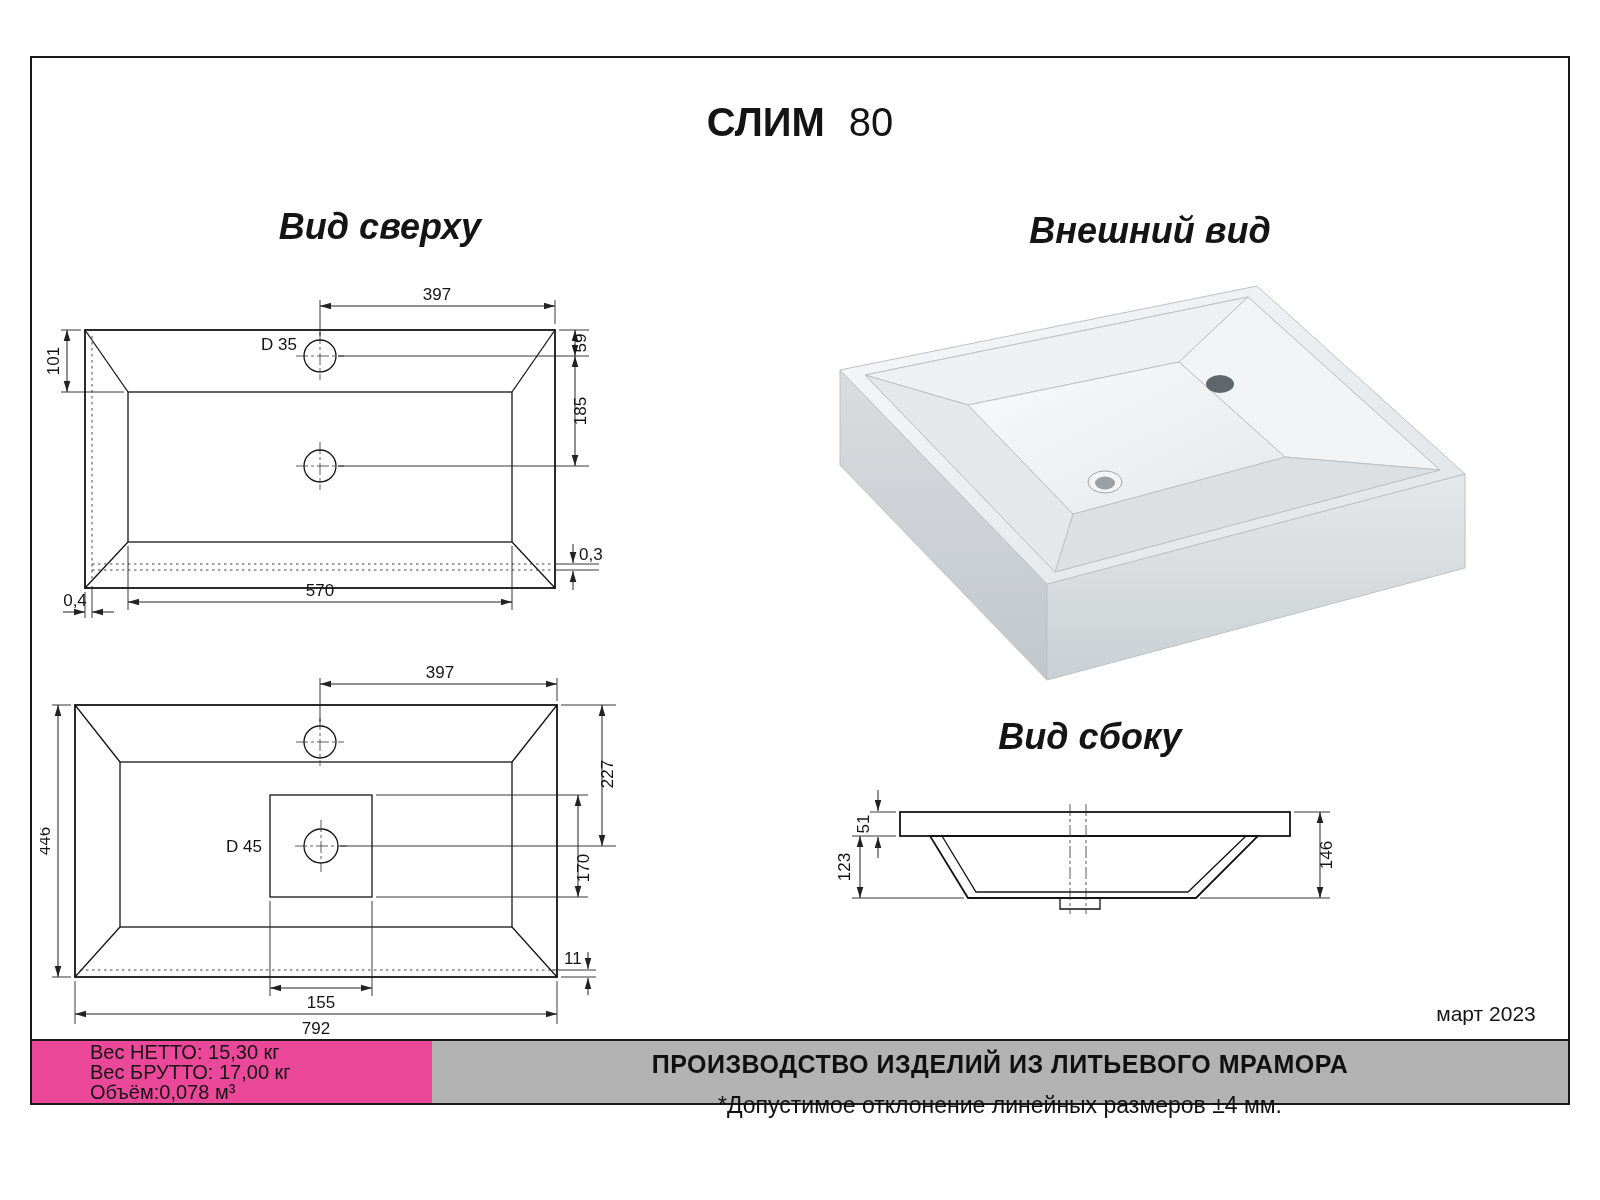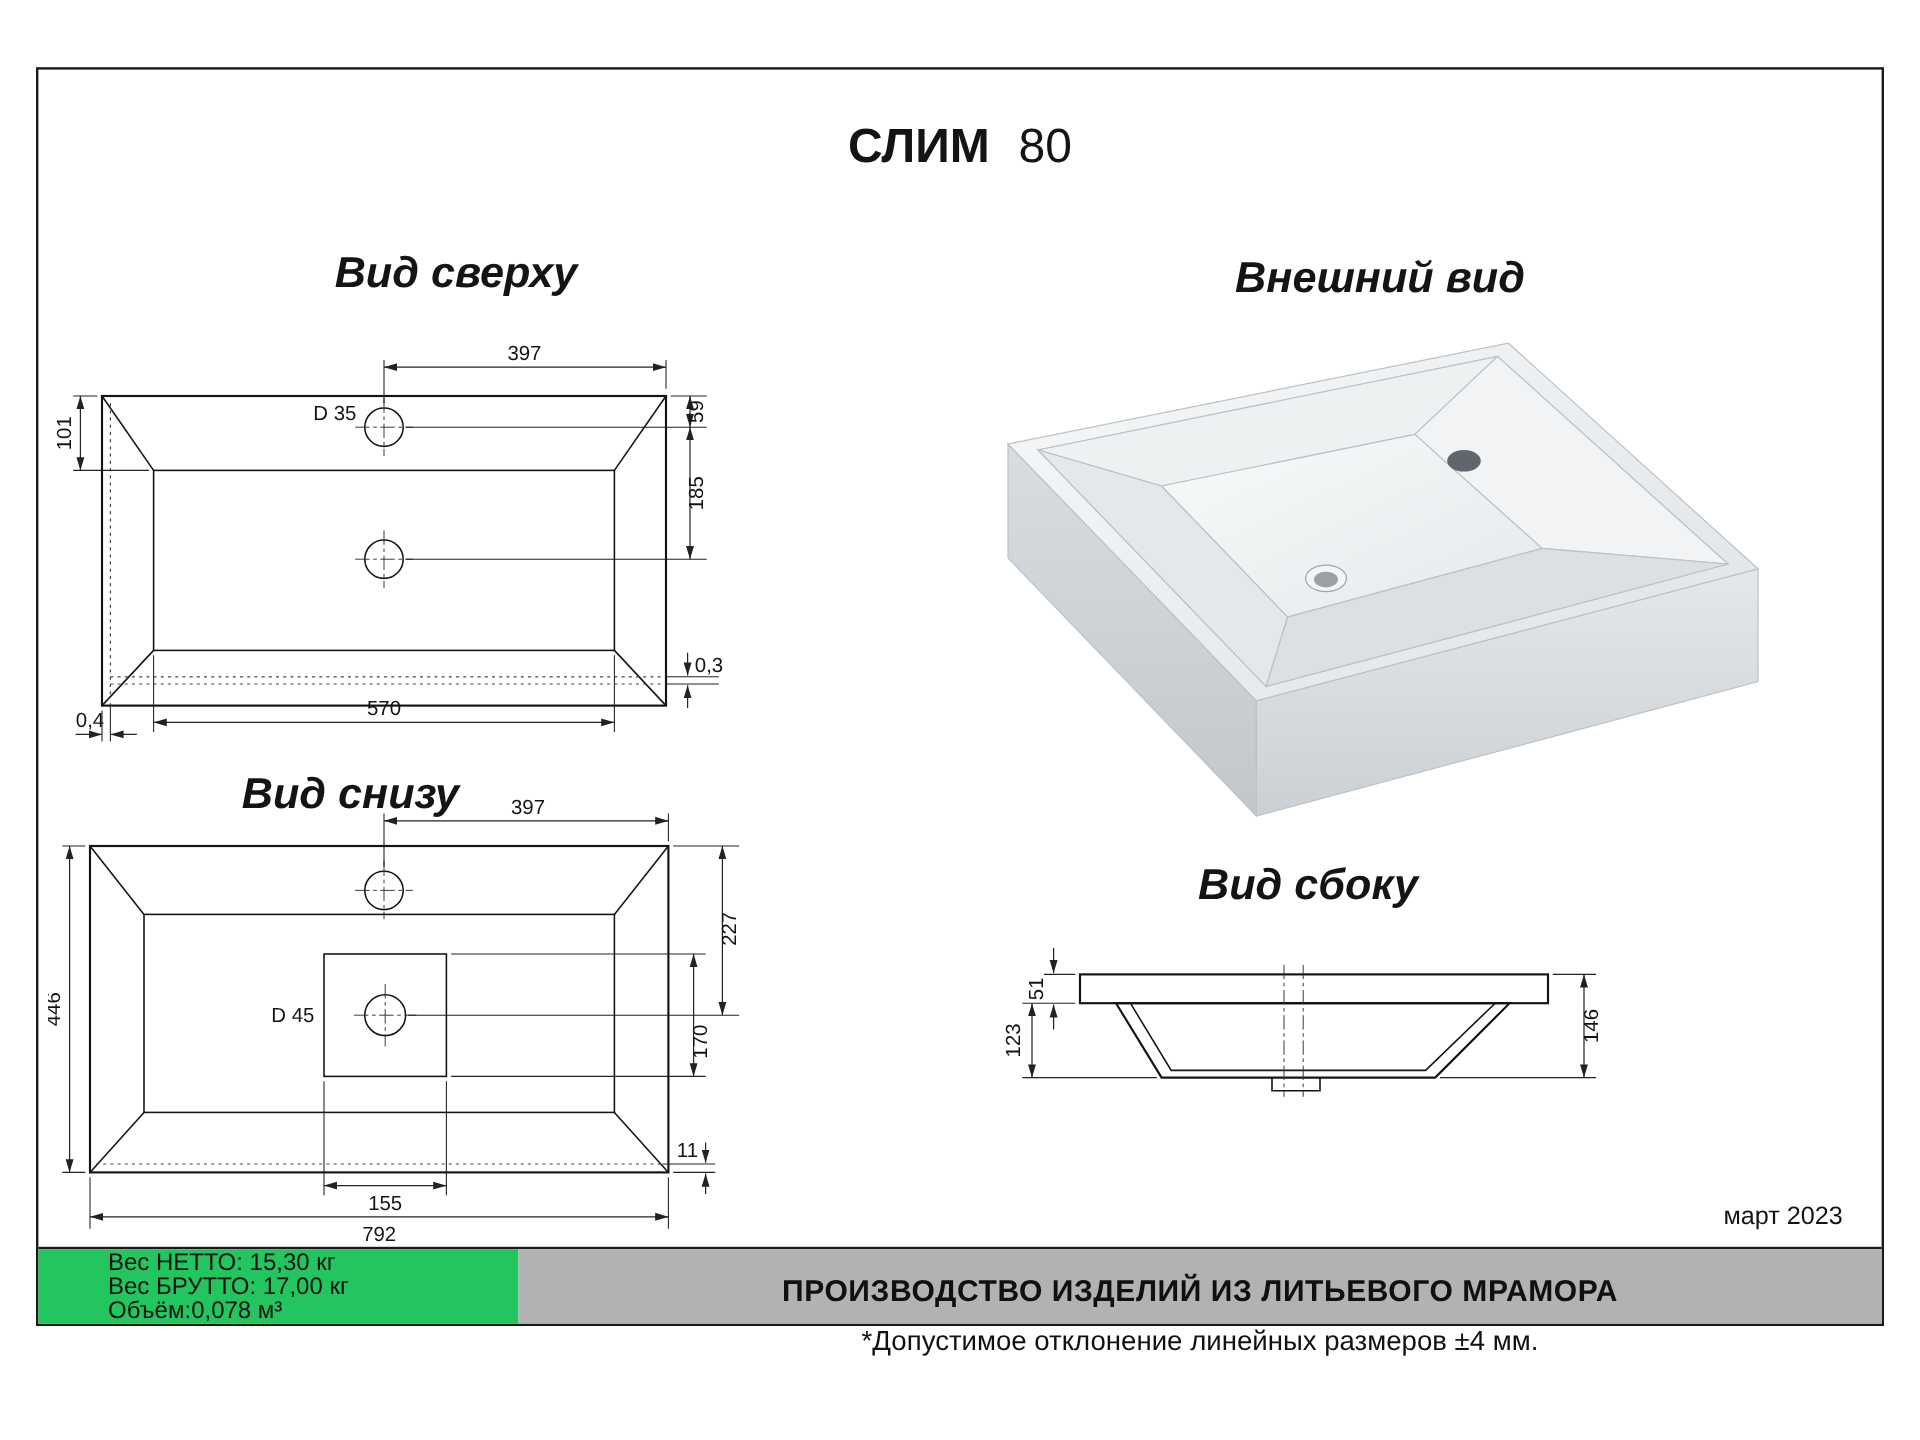--- a/index.html
+++ b/index.html
@@ -10,22 +10,22 @@
   .abs{position:absolute;}
   .title{position:absolute;left:0;top:100px;width:100%;text-align:center;font-size:40px;}
   .title .model{font-weight:bold;margin-top:28px;}
   .title .size{font-weight:normal;margin-left:24px;text-align:right;}
   .vlabel{position:absolute;width:300px;text-align:center;
           font-style:italic;font-weight:bold;font-size:36px;}
   .date{position:absolute;left:1386px;top:1002px;width:200px;text-align:center;font-size:21px;}
   .footer{position:absolute;left:32px;top:1039px;width:1536px;height:64px;
           border-top:2px solid #1a1a1a;display:flex;box-sizing:border-box;}
   .footer-left{width:400px;padding:1px 0 0 58px;box-sizing:border-box;
-               font-size:20px;line-height:20px;background:#22c55e;}
-  .footer-gray{flex:1;background:#b2b2b2;text-align:center;padding-top:21px;color:#101010;}
+               font-size:20px;line-height:20px;background:#ec4899;}
+  .footer-gray{flex:1;background:#b2b2b2;text-align:center;padding-top:9px;color:#101010;}
   .footer-gray .l1{font-size:25px;font-weight:bold;letter-spacing:0.5px;}
   .footer-gray .l2{font-size:23px;margin-top:13px;}
   
   .o1{fill:none;stroke:#141414;stroke-width:1.8;}
   .o2{stroke:#141414;stroke-width:1.3;}
   .o2f{fill:none;stroke:#141414;stroke-width:1.3;}
   .ext{stroke:#222;stroke-width:0.9;}
   .dl{stroke:#222;stroke-width:1;}
   .cl{stroke:#333;stroke-width:0.8;stroke-dasharray:12 3 3 3;}
   .dt{stroke:#444;stroke-width:1;stroke-dasharray:2.5 3.5;}
@@ -36,21 +36,20 @@
 
 <div class="page">
   <div class="frame"></div>
 
   <div class="title">
     <span class="model">СЛИМ</span><span class="size">80</span>
   </div>
 
   <div class="vlabel" style="left:230px;top:206px">Вид сверху</div>
   <div class="vlabel" style="left:1000px;top:210px">Внешний вид</div>
-  <div class="vlabel" style="left:142px;top:640px">Вид снизу</div>
   <div class="vlabel" style="left:940px;top:716px">Вид сбоку</div>
 
   <svg class="abs" style="left:45px;top:276px" width="565" height="352" viewBox="0 0 565 352">
     <defs>
       <marker id="aT" viewBox="0 0 11 9" refX="11" refY="4.5" markerWidth="11" markerHeight="9" orient="auto-start-reverse" markerUnits="userSpaceOnUse">
         <path d="M0,1.2 L11,4.5 L0,7.8 z" fill="#222"></path>
       </marker>
     </defs>
     <g>
       <rect class="o1" x="40" y="54" width="470" height="258"></rect>

